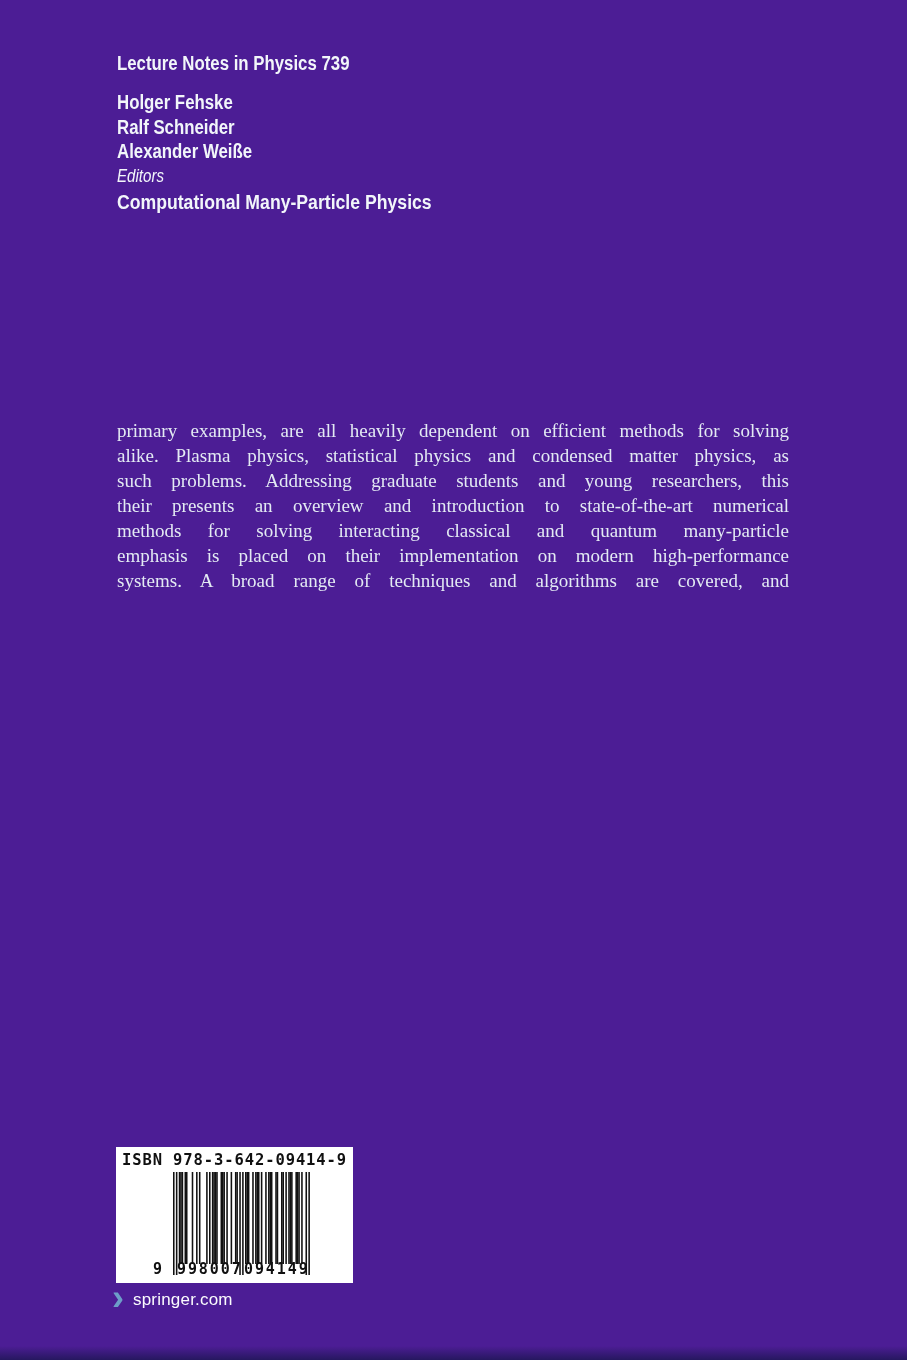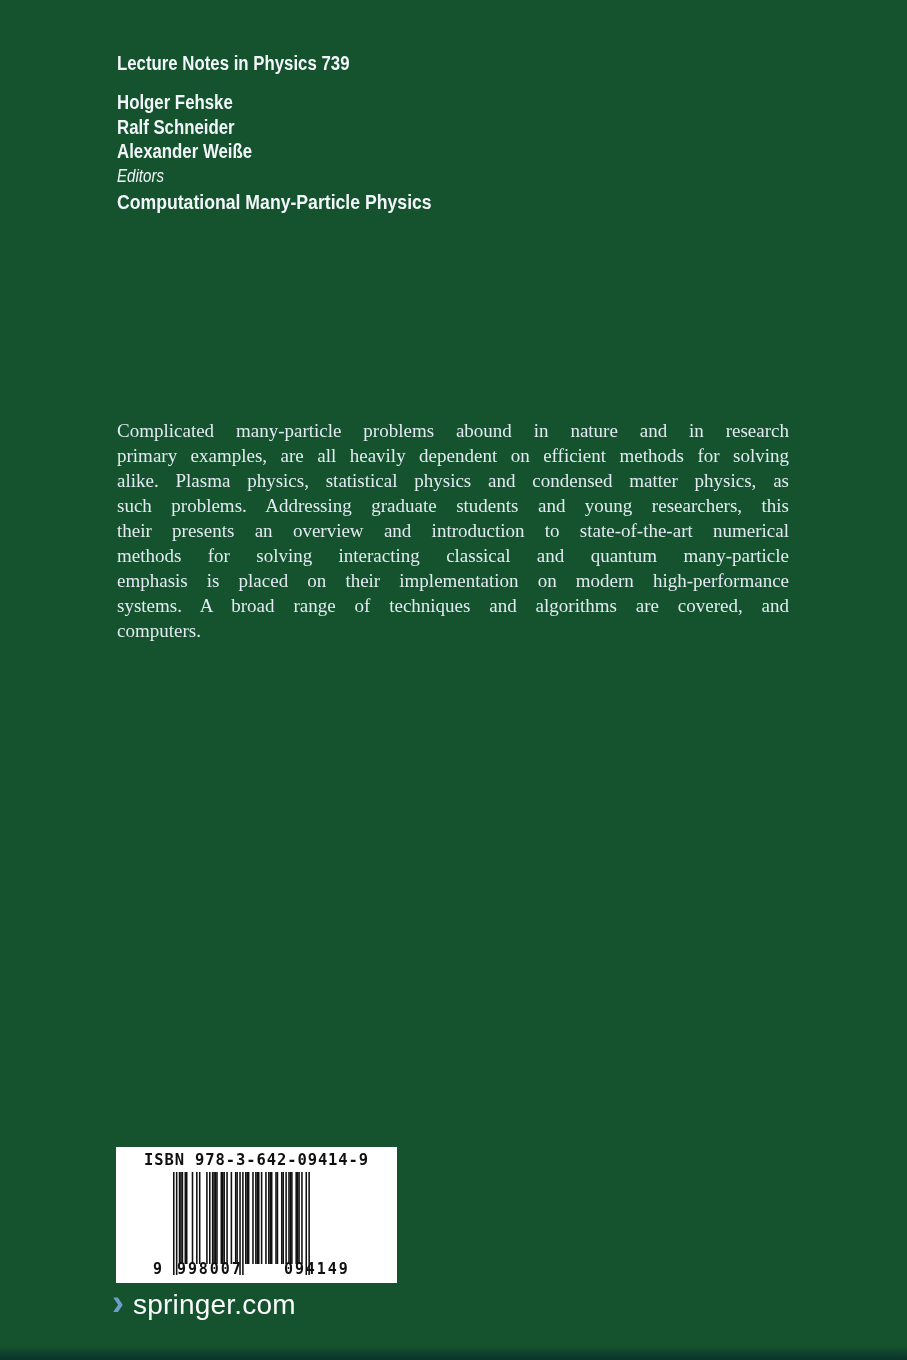--- a/index.html
+++ b/index.html
@@ -1,19 +1,19 @@
 <!DOCTYPE html>
 <html><head>
 <meta charset="utf-8">
 <style>
   html,body{margin:0;padding:0;background:#222;}
   .cover{
     position:relative;
     width:907px;height:1360px;
-    background:#14532d;
+    background:#4c1d95;
     overflow:hidden;
     font-family:"Liberation Sans",sans-serif;
   }
   
   .top-block{
     position:absolute;left:117px;top:50px;
     color:#f2f6fa;
     transform:scaleX(.84);
     transform-origin:0 0;
     white-space:nowrap;
@@ -27,48 +27,48 @@
   .blurb{
     position:absolute;left:117px;top:418px;width:672px;
     font-family:"Liberation Serif",serif;
     font-size:19px;line-height:25px;
     color:#e3eaf3;
   }
   .blurb-line{text-align:justify;text-align-last:justify;}
   .blurb-line.last{text-align-last:auto;}
   
   .barcode-box{
-    position:absolute;left:116px;top:1147px;width:281px;height:136px;
+    position:absolute;left:116px;top:1147px;width:237px;height:136px;
     background:#ffffff;
   }
   .isbn{
     position:absolute;top:3px;left:0;right:0;text-align:center;
     font-family:"DejaVu Sans Mono","Liberation Mono",monospace;
     font-weight:700;font-size:15.5px;line-height:20px;
     letter-spacing:.9px;color:#101010;
   }
   #ean-svg{position:absolute;left:57px;top:25px;display:block;}
   .bc-digit{
     position:absolute;top:113px;
     font-family:"DejaVu Sans Mono","Liberation Mono",monospace;
     font-weight:600;font-size:15px;line-height:18px;color:#101010;
   }
   .d9{left:37px;}
   .dl{left:61px;letter-spacing:1.9px;}
-  .dr{left:128px;letter-spacing:1.9px;margin-left:40px;}
+  .dr{left:128px;letter-spacing:1.9px;}
   
   .springer{
     position:absolute;left:112px;top:1289px;
     display:flex;align-items:center;gap:9px;
   }
   .chev{
     color:#6d9dc8;font-weight:700;font-size:36px;line-height:26px;
     margin-top:-4px;
   }
-  .site{font-size:28px;color:#fbfcfe;letter-spacing:.2px;}
+  .site{font-size:17px;color:#fbfcfe;letter-spacing:.2px;}
   
   .bottom-shade{
     position:absolute;left:0;right:0;bottom:0;height:14px;
     background:linear-gradient(rgba(0,18,42,0),rgba(0,18,42,.5));
   }
 </style>
 </head>
 <body>
 
 <div class="cover">
@@ -78,29 +78,27 @@
     <div class="byline">
       <div class="author">Holger Fehske</div>
       <div class="author">Ralf Schneider</div>
       <div class="author">Alexander Weiße</div>
       <div class="editors">Editors</div>
       <div class="booktitle">Computational Many-Particle Physics</div>
     </div>
   </header>
 
   <section class="blurb">
-    <div class="blurb-line">Complicated many-particle problems abound in nature and in research</div>
     <div class="blurb-line">primary examples, are all heavily dependent on efficient methods for solving</div>
     <div class="blurb-line">alike. Plasma physics, statistical physics and condensed matter physics, as</div>
     <div class="blurb-line">such problems. Addressing graduate students and young researchers, this</div>
     <div class="blurb-line">their presents an overview and introduction to state-of-the-art numerical</div>
     <div class="blurb-line">methods for solving interacting classical and quantum many-particle</div>
     <div class="blurb-line">emphasis is placed on their implementation on modern high-performance</div>
     <div class="blurb-line">systems. A broad range of techniques and algorithms are covered, and</div>
-    <div class="blurb-line last">computers.</div>
   </section>
 
   <div class="barcode-box">
     <div class="isbn">ISBN 978-3-642-09414-9</div>
     <svg id="ean-svg" width="137" height="103" xmlns="http://www.w3.org/2000/svg">
         <rect x="0.00" y="0" width="1.56" height="103" fill="#111111"></rect>
         <rect x="2.88" y="0" width="1.56" height="103" fill="#111111"></rect>
         <rect x="5.76" y="0" width="1.56" height="92" fill="#111111"></rect>
         <rect x="7.20" y="0" width="1.56" height="92" fill="#111111"></rect>
         <rect x="8.64" y="0" width="1.56" height="92" fill="#111111"></rect>

